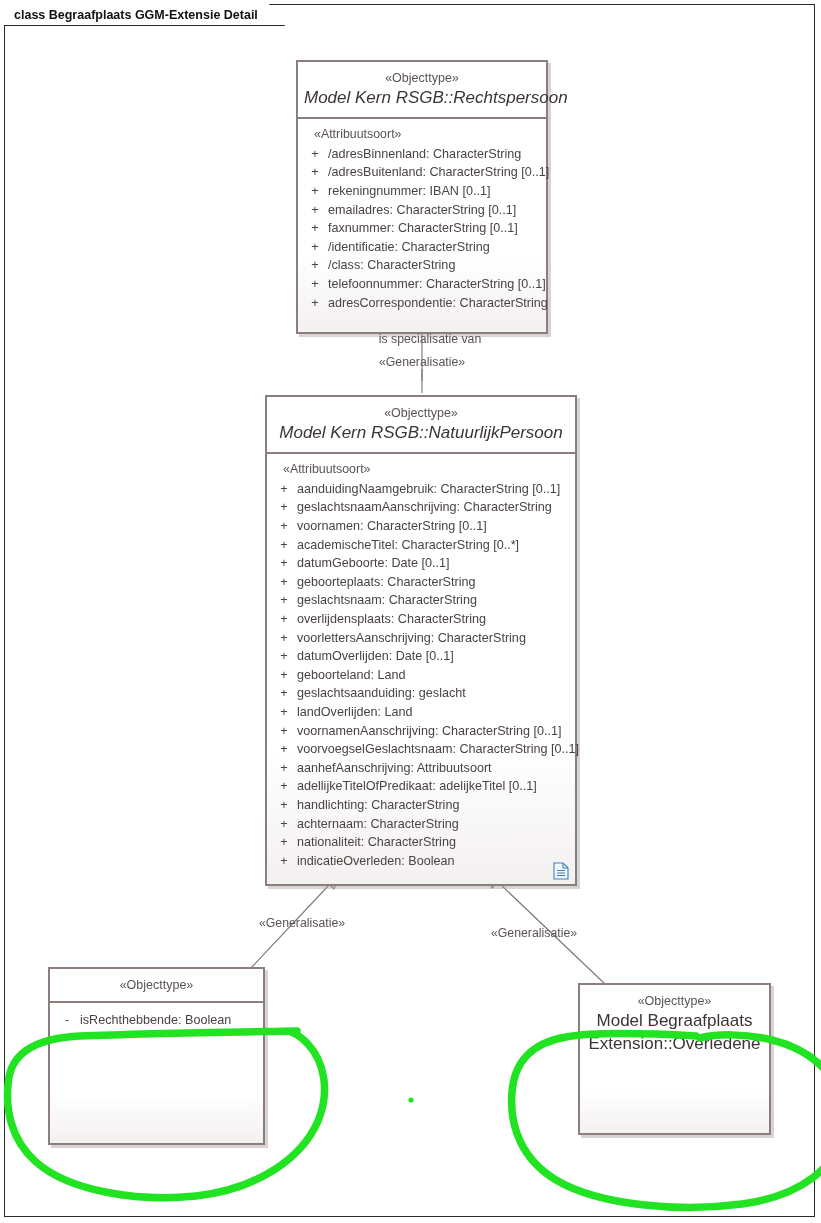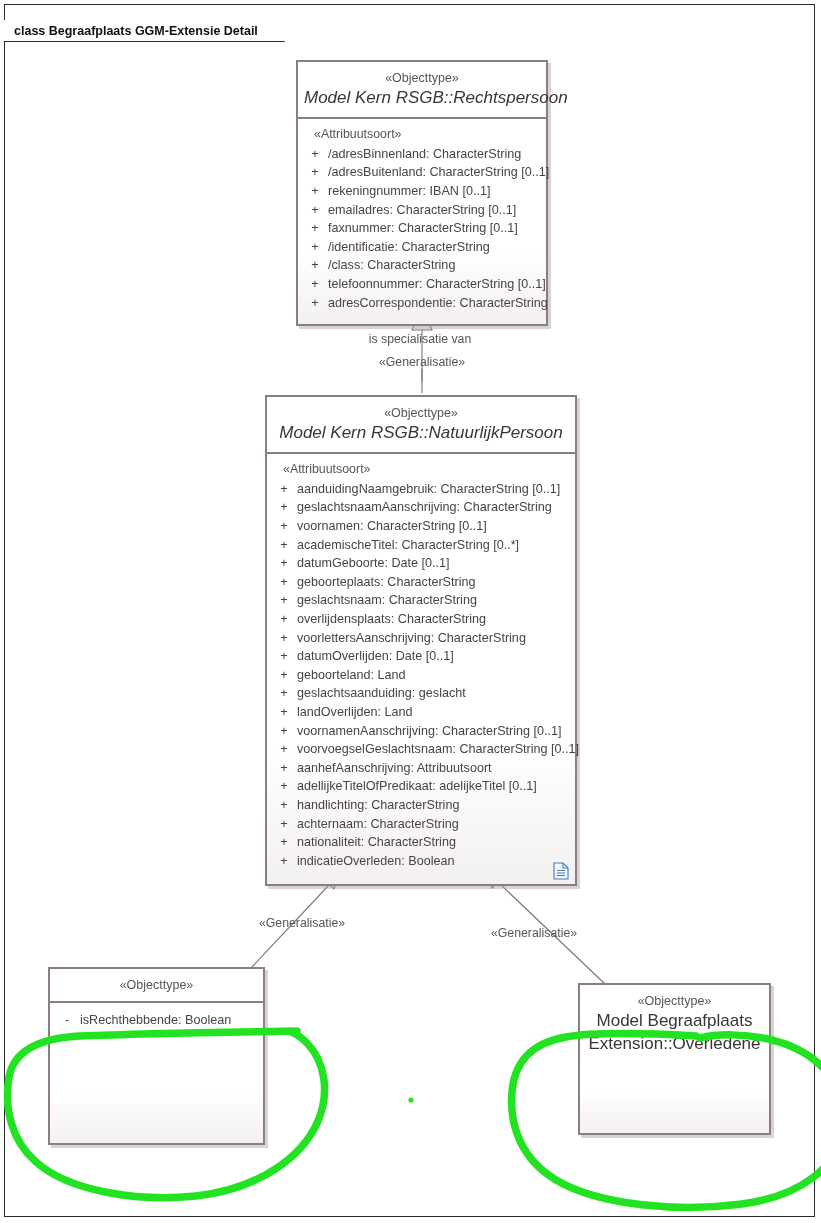--- a/index.html
+++ b/index.html
@@ -40,21 +40,20 @@
     border-top: none;
     box-sizing: border-box;
     padding: 0 26px 0 10px;
     display: flex;
     align-items: center;
     font-size: 12.5px;
     font-weight: bold;
     color: #111111;
     white-space: nowrap;
     clip-path: polygon(0 0, calc(100% - 16px) 0, 100% 100%, 0 100%);
-    margin-top: 16px;
   }
   .title-tab-text { pointer-events: none; }
 
   
   .uml-class {
     position: absolute;
     box-sizing: border-box;
     background: linear-gradient(to bottom, #ffffff 0%, #ffffff 72%, #f3f0f0 100%);
     border: 2px solid #8d7e7e;
     box-shadow: 3px 3px 0 0 rgba(170,160,160,0.45);
@@ -76,21 +75,21 @@
     font-weight: normal;
     font-style: italic;
     color: #3b3533;
     white-space: nowrap;
   }
   .class-name.upright { font-style: normal; }
   .class-name .nm-line { display: block; }
 
   .uml-body {
     position: relative;
-    padding: 8px 4px 12px 4px;
+    padding: 8px 4px 20px 4px;
   }
   .attr-group {
     font-size: 12.4px;
     color: #5a5352;
     padding: 0 0 4px 12px;
   }
   .attr-row {
     display: flex;
     font-size: 12.6px;
     color: #4a4342;
@@ -211,21 +210,21 @@
             <span class="attr-text">telefoonnummer: CharacterString [0..1]</span>
           </div>
         <div class="attr-row">
             <span class="attr-vis">+</span>
             <span class="attr-text">adresCorrespondentie: CharacterString</span>
           </div>
       </div>
     </div>
   </div>
 
-  <div class="conn-label" style="left:320px; top:332px; width:200px;">is specialisatie van</div>
+  <div class="conn-label" style="left:330px; top:332px; width:200px;">is specialisatie van</div>
   <div class="conn-label" style="left:322px; top:355px; width:200px;">«Generalisatie»</div>
 
   <div class="uml-class" style="left:265px; top:395px; width:312px;">
     <div class="uml-head">
       <div class="stereotype">«Objecttype»</div>
       <div class="class-name">Model Kern RSGB::NatuurlijkPersoon</div>
     </div>
     <div class="uml-body" style="padding-bottom:14px;">
       <div class="attr-group">«Attribuutsoort»</div>
       <div>

